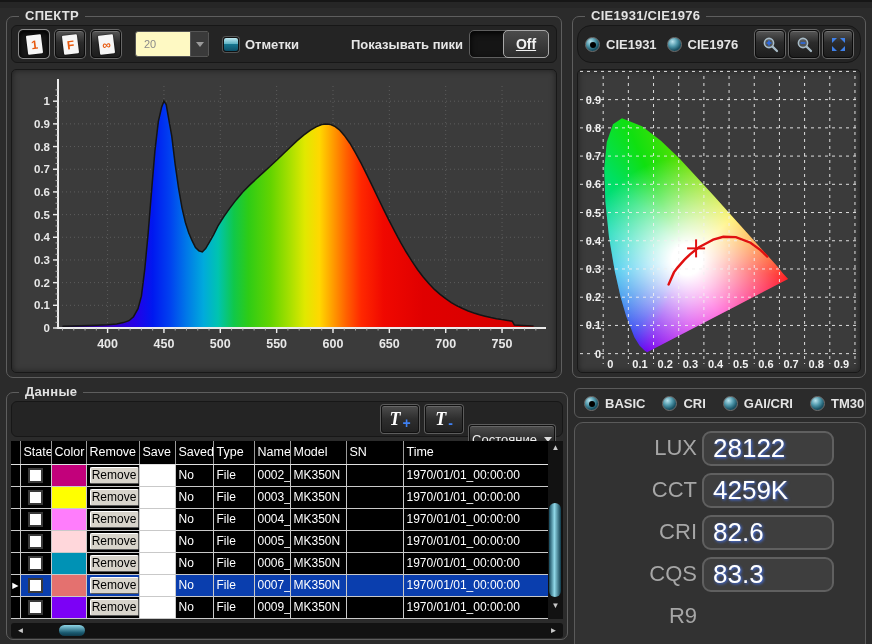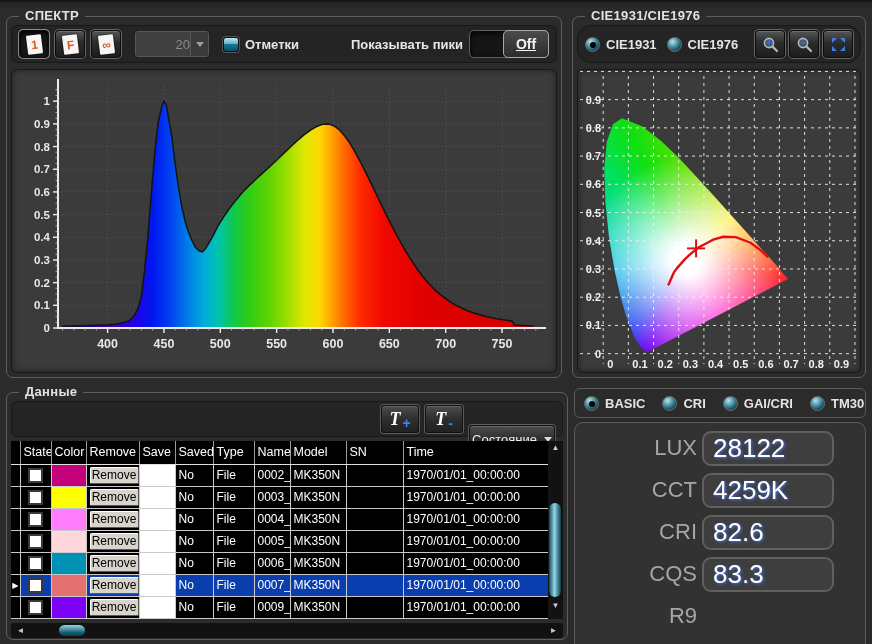--- a/index.html
+++ b/index.html
@@ -37,22 +37,22 @@
     box-shadow:0 0 0 1px #666, inset 0 1px 0 rgba(255,255,255,.18);
     display:flex; align-items:center; justify-content:center; cursor:pointer;
   }
   .tool-btn.pressed { background:#171717; box-shadow:0 0 0 1px #8a8a8a, inset 0 2px 4px #000; }
   .page {
     width:15px; height:19px; background:#f6f6f6; border-radius:1px; transform:rotate(-7deg);
     box-shadow:0 0 2px #000; display:flex; align-items:center; justify-content:center;
     color:#e8590e; font-weight:bold; font-size:12px;
   }
   .dropdown-disabled {
-    width:74px; height:26px; background:#404040; border:1px solid #555; border-radius:3px;
-    display:flex; align-items:center; color:#8a8a8a; font-size:13px;text-align:right;
+    width:74px; height:26px; background:#fef9c3; border:1px solid #555; border-radius:3px;
+    display:flex; align-items:center; color:#8a8a8a; font-size:11px;
   }
   .dropdown-disabled .dd-text { flex:1; padding-left:8px; }
   .dd-arrow-box {
     width:18px; height:24px; background:#3a3a3a; border-left:1px solid #555;
     display:flex; align-items:center; justify-content:center;
   }
   .caret-down { width:0; height:0; border-left:4px solid transparent; border-right:4px solid transparent; border-top:5px solid #9a9a9a; }
   .teal-check {
     width:16px; height:15px; border-radius:3px; border:1px solid #101010;
     background:linear-gradient(180deg,#bfe8f1 0%,#5cb2c3 45%,#17758e 50%,#0d5068 100%);

